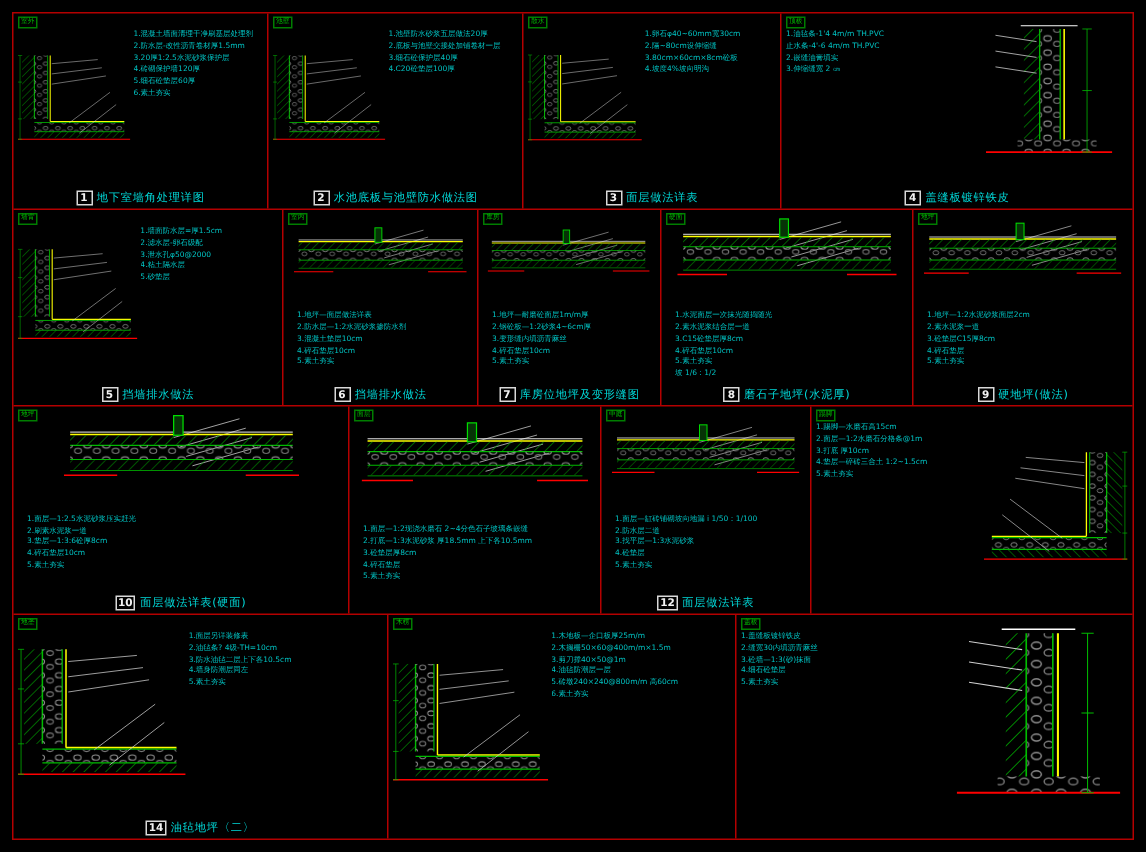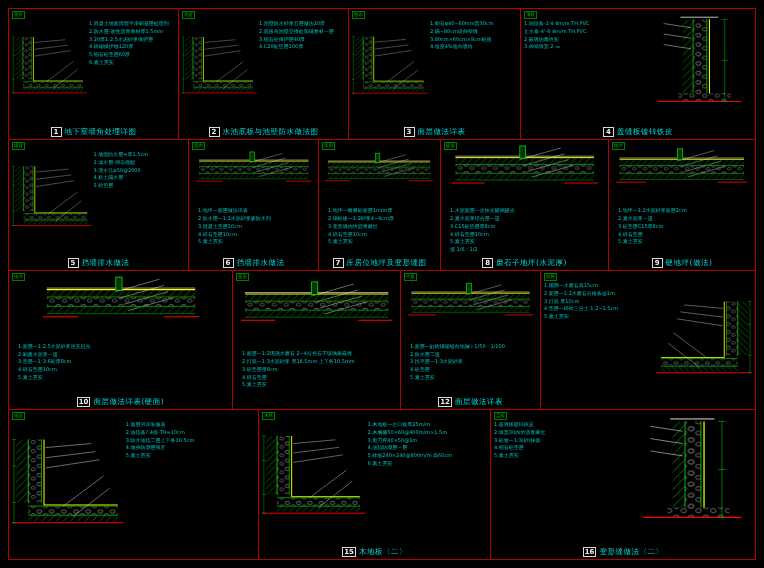--- a/index.html
+++ b/index.html
@@ -378,55 +378,51 @@
             <use href="#sym-corner"></use>
           </svg>
         <div class="notes">
             <div class="note-line">1.面层另详装修表</div>
             <div class="note-line">2.油毡条? 4级-TH=10cm</div>
             <div class="note-line">3.防水油毡二层上下各10.5cm</div>
             <div class="note-line">4.墙身防潮层同左</div>
             <div class="note-line">5.素土夯实</div>
           </div>
       </div>
+      <div class="titlebar">
+        <span class="numbox">14</span>
+        <span class="titletext">油毡地坪〈二〉</span>
+      </div>
     </div>
     <div class="panel w232 layout-left">
       <div class="tag">木楞</div>
       <div class="body">
         <svg class="sketch" viewBox="0 0 110 92">
             <use href="#sym-corner"></use>
           </svg>
         <div class="notes">
             <div class="note-line">1.木地板—企口板厚25m/m</div>
             <div class="note-line">2.木搁栅50×60@400m/m×1.5m</div>
             <div class="note-line">3.剪刀撑40×50@1m</div>
             <div class="note-line">4.油毡防潮层一层</div>
             <div class="note-line">5.砖墩240×240@800m/m 高60cm</div>
             <div class="note-line">6.素土夯实</div>
           </div>
       </div>
-      <div class="titlebar">
-        <span class="numbox">15</span>
-        <span class="titletext">木地板〈二〉</span>
-      </div>
     </div>
     <div class="panel w264 layout-right">
       <div class="tag">盖板</div>
       <div class="body">
         <svg class="sketch" viewBox="0 0 80 100">
             <use href="#sym-parapet"></use>
           </svg>
         <div class="notes">
             <div class="note-line">1.盖缝板镀锌铁皮</div>
             <div class="note-line">2.缝宽30内填沥青麻丝</div>
             <div class="note-line">3.砼墙—1:3(砂)抹面</div>
             <div class="note-line">4.细石砼垫层</div>
             <div class="note-line">5.素土夯实</div>
           </div>
       </div>
-      <div class="titlebar">
-        <span class="numbox">16</span>
-        <span class="titletext">变形缝做法〈二〉</span>
-      </div>
     </div>
   </div>
 
 </div>
 
 </body></html>

